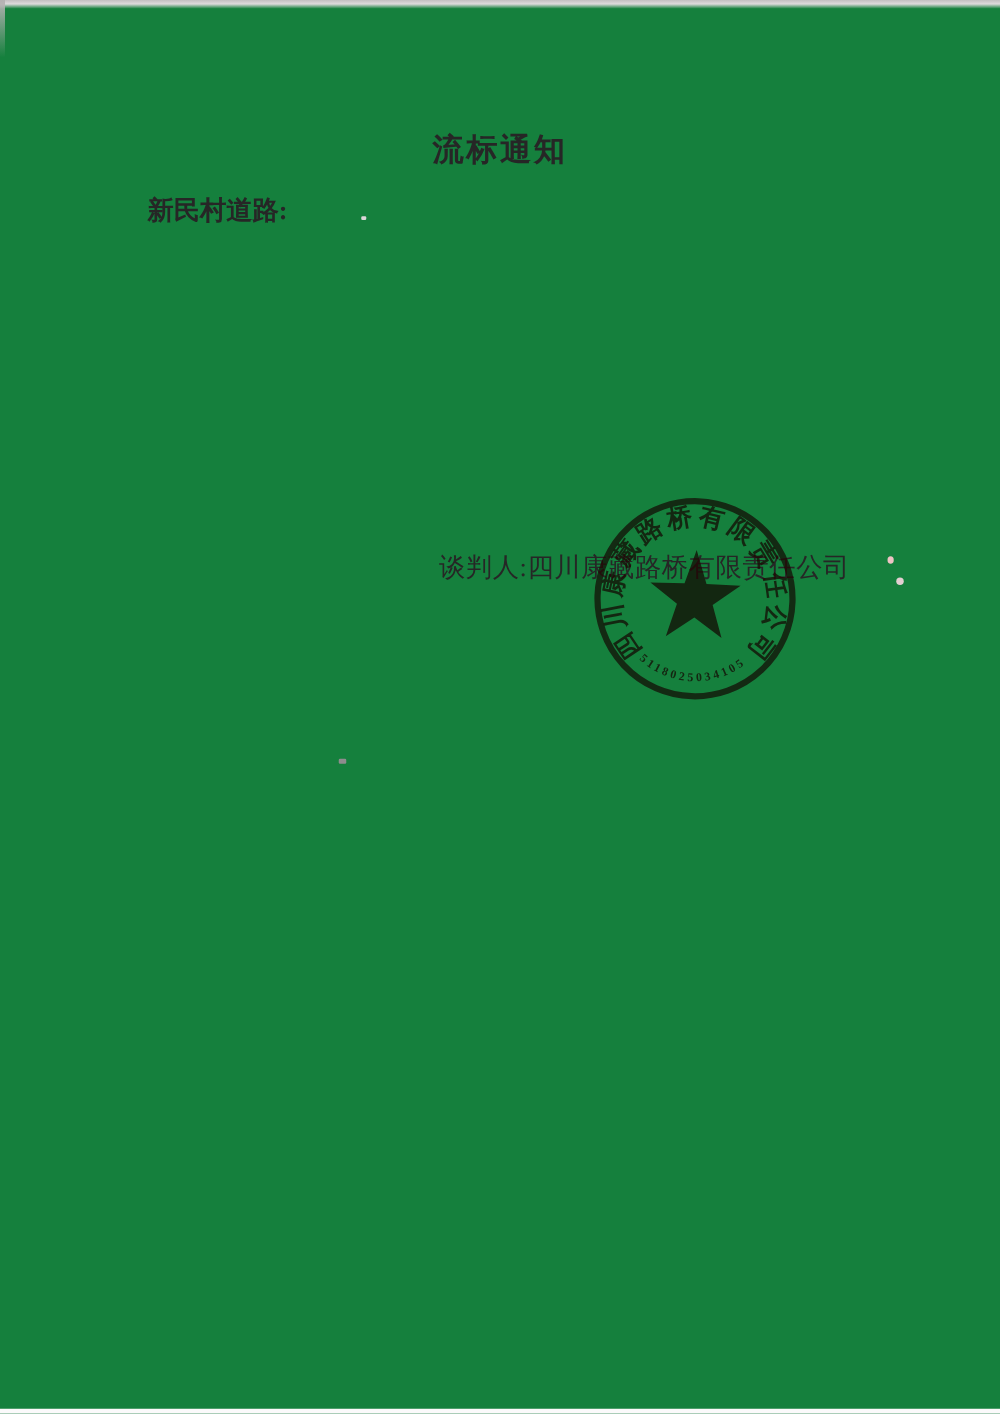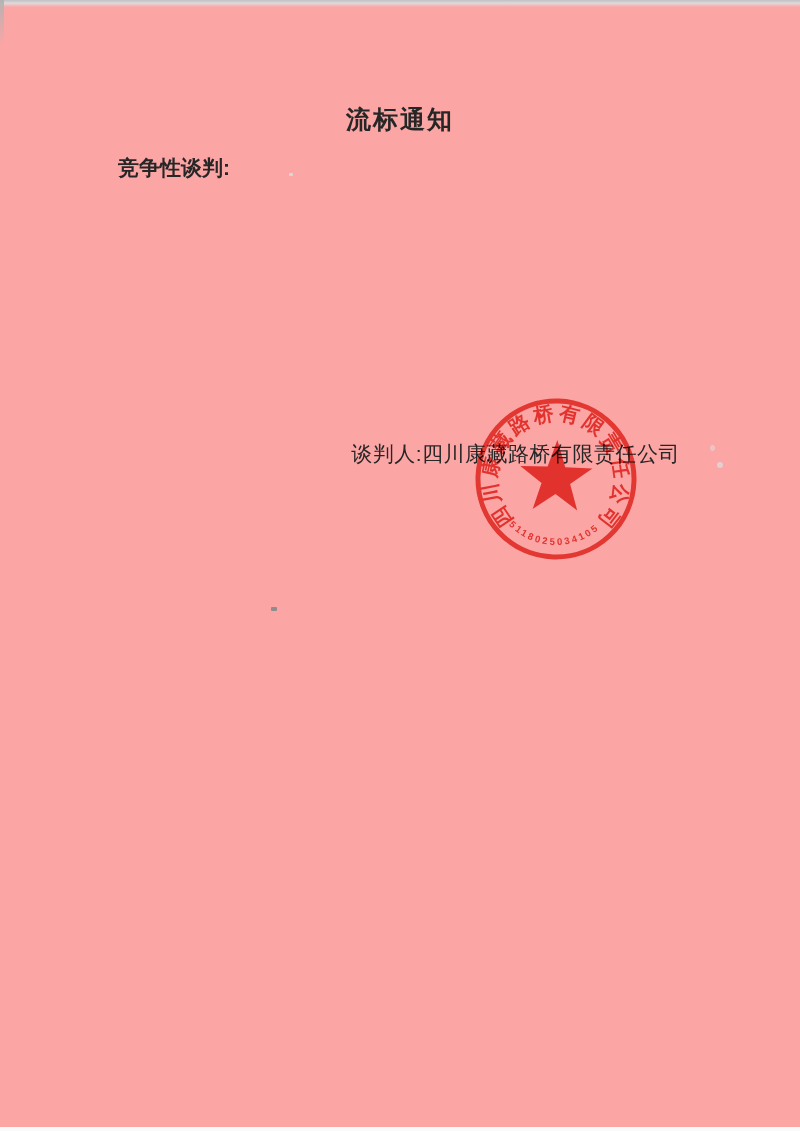--- a/index.html
+++ b/index.html
@@ -1,22 +1,22 @@
 <!DOCTYPE html>
 <html><head>
 <meta charset="utf-8">
 <style>
   html,body{margin:0;padding:0;background:#e9e6e8;}
   .page{
     position:relative;
     width:800px;height:1131px;
     margin:0 auto;
-    background:#fca5a5;
+    background:#15803d;
     overflow:hidden;
-    font-family:Liberation Sans, sans-serif;
+    font-family:Liberation Serif, serif;
     color:#262626;
   }
   
   .scan-edge-top{
     position:absolute;top:0;left:0;right:0;height:7px;
     background:linear-gradient(to bottom,#c2bfc0 0%,#dedadc 45%,rgba(248,245,246,0) 100%);
   }
   .scan-edge-left{
     position:absolute;top:0;left:0;width:4px;height:46px;
     background:linear-gradient(to bottom,#b5b2b3,rgba(248,245,246,0));
@@ -86,21 +86,21 @@
   <div class="scan-edge-bottom"></div>
 
   <div class="speck speck-1"></div>
   <div class="speck speck-2"></div>
   <div class="speck speck-3"></div>
   <div class="speck speck-4"></div>
 
   <div class="doc-title">流标通知</div>
 
   <div class="content">
-    <div class="salutation">竞争性谈判:</div>
+    <div class="salutation">新民村道路:</div>
   </div>
 
   <div class="sig-line">谈判人:四川康藏路桥有限责任公司</div>
 
   <svg class="seal" viewBox="0 0 170 170" xmlns="http://www.w3.org/2000/svg">
     <circle cx="85" cy="85" r="78" fill="none" stroke="#e2342b" stroke-width="5" opacity="0.92"></circle>
     <polygon fill="#e2342b" opacity="0.95" points="85,46 93.8,72.9 121.1,73.3 99.3,89.6 107.3,115.7 85,100 62.7,115.7 70.7,89.6 48.9,73.3 76.2,72.9"></polygon>
     <defs>
       <path id="seal-top-arc" d="M 39.8 122.9 A 59 59 0 1 1 130.2 122.9" fill="none"></path>
       <path id="seal-bottom-arc" d="M 25.2 112.9 A 66 66 0 0 0 144.8 112.9" fill="none"></path>

